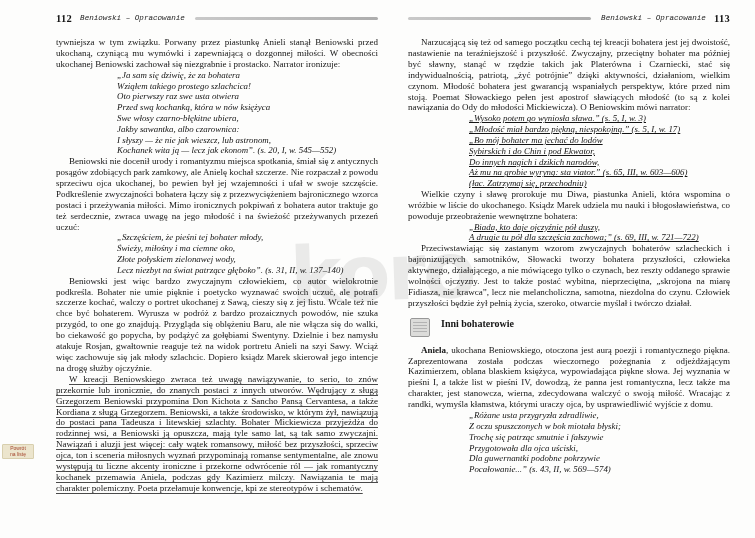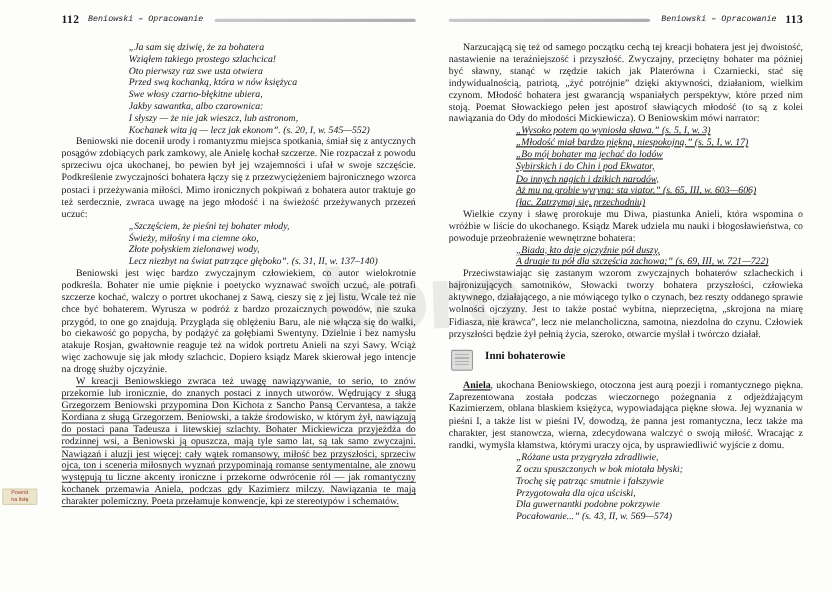--- a/index.html
+++ b/index.html
@@ -22,21 +22,21 @@
          margin:0 0 0 61px;}
   .verse.deep{text-decoration:underline;}
   .underlined{text-decoration:underline;text-decoration-color:#4a4a4a;
               text-decoration-thickness:0.8px;text-underline-offset:1.5px;}
   .sect{display:flex;align-items:flex-start;gap:11px;margin:9px 0 8px 2px;}
   .sect-icon{flex:none;width:14px;height:13px;border:1px solid #979797;border-radius:2px;
              background:#dcdcda;box-shadow:inset 0 0 0 2px #dcdcda;
              background-image:repeating-linear-gradient(180deg,#b3b3b3 0 1px,transparent 1px 3px);
              background-clip:content-box;padding:2px;}
   .sect-title{font-weight:bold;font-size:10px;}
-  .lead-bold{font-weight:bold;text-decoration:underline;}
+  .lead-bold{font-weight:bold;}
   .watermark{position:absolute;left:290px;top:228px;font-family:"DejaVu Sans", sans-serif;
              font-weight:bold;font-size:78px;letter-spacing:-3px;color:#000;opacity:.07;
              transform:rotate(-2deg);pointer-events:none;}
   .stamp{position:absolute;left:2px;top:444px;width:30px;background:#ece5cd;
          border:1px solid #d8cfae;border-radius:1px;padding:1px 0;
          font-family:"Liberation Sans", sans-serif;font-size:5px;line-height:5.6px;
          color:#a3442c;text-align:center;}
 </style>
 </head>
 <body>
@@ -51,20 +51,21 @@
   </div>
 
   <div class="page page-left">
     <div class="pagehead">
       <span class="pagenum">112</span>
       <span class="gap"></span>
       <span class="runtitle">Beniowski – Opracowanie</span>
       <span class="headrule"></span>
     </div>
 
+    <p class="body noindent">tywniejsza w tym związku. Porwany przez piastunkę Anieli stanął Beniowski przed ukochaną, czyniącą mu wymówki i zapewniającą o dozgonnej miłości. W obecności ukochanej Beniowski zachował się niezgrabnie i prostacko. Narrator ironizuje:</p>
     <div class="verse">„Ja sam się dziwię, że za bohatera
 Wziąłem takiego prostego szlachcica!
 Oto pierwszy raz swe usta otwiera
 Przed swą kochanką, która w nów księżyca
 Swe włosy czarno-błękitne ubiera,
 Jakby sawantka, albo czarownica:
 I słyszy — że nie jak wieszcz, lub astronom,
 Kochanek wita ją — lecz jak ekonom”. (s. 20, I, w. 545—552)</div>
     <p class="body">Beniowski nie docenił urody i romantyzmu miejsca spotkania, śmiał się z antycznych posągów zdobiących park zamkowy, ale Anielę kochał szczerze. Nie rozpaczał z powodu sprzeciwu ojca ukochanej, bo pewien był jej wzajemności i ufał w swoje szczęście. Podkreślenie zwyczajności bohatera łączy się z przezwyciężeniem bajronicznego wzorca postaci i przeżywania miłości. Mimo ironicznych pokpiwań z bohatera autor traktuje go też serdecznie, zwraca uwagę na jego młodość i na świeżość przeżywanych przezeń uczuć:</p>
     <div class="verse">„Szczęściem, że pieśni tej bohater młody,

